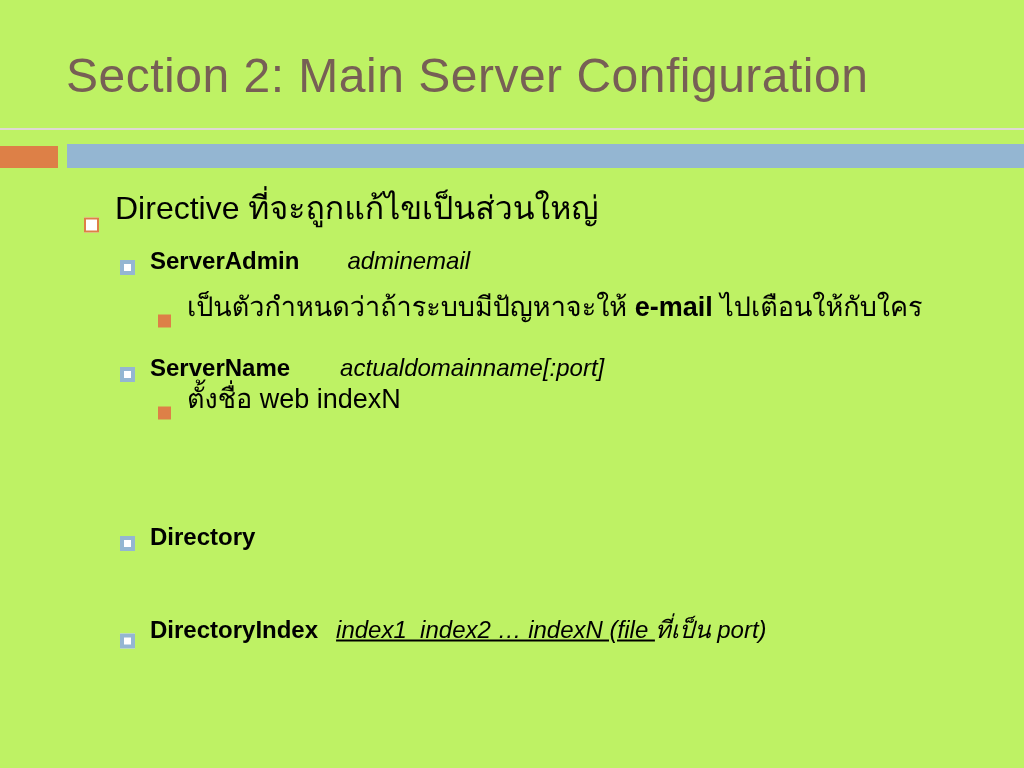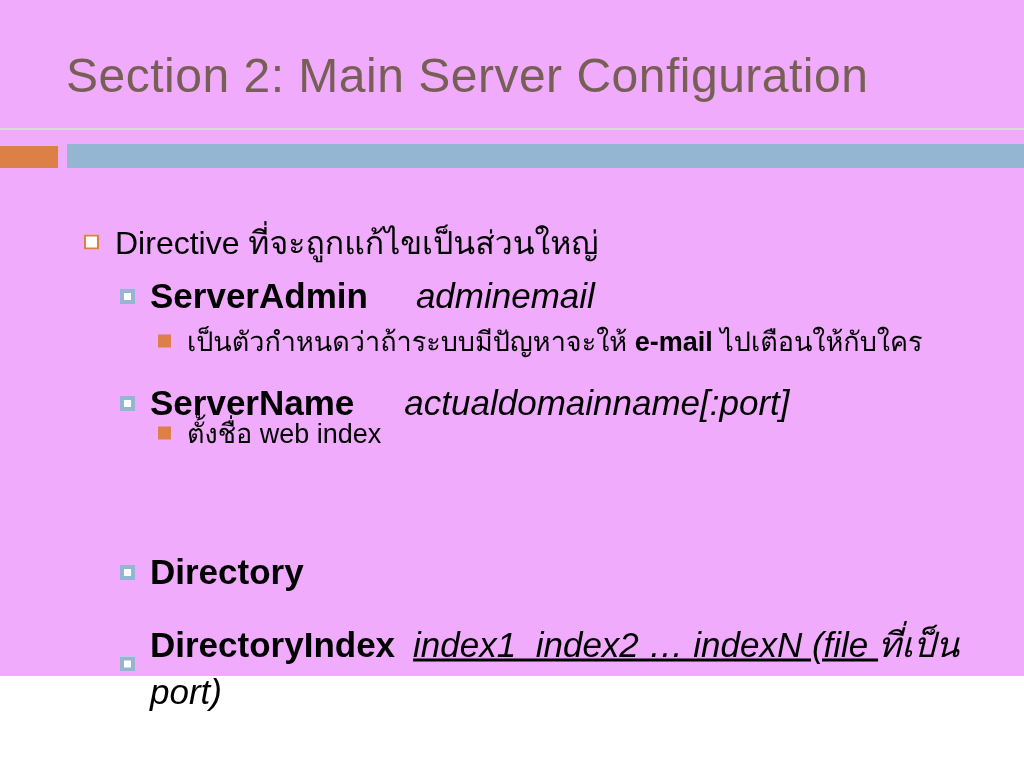--- a/index.html
+++ b/index.html
@@ -1,30 +1,30 @@
 <!DOCTYPE html>
 <html><head>
 <meta charset="utf-8">
 <style>
   * { margin:0; padding:0; box-sizing:border-box; }
   html,body { width:1024px; height:768px; background:#ffffff; overflow:hidden;
               font-family:"Liberation Sans", sans-serif; }
-  .slide { position:relative; width:1024px; height:676px; background:#f0abfc; }
+  .slide { position:relative; width:1024px; height:768px; background:#bef264; }
 
   .title { position:absolute; left:66px; top:50px; font-size:48px; line-height:1.1;
            color:#775F55; letter-spacing:0.5px; white-space:nowrap; }
 
   .rule        { position:absolute; left:0; top:128px; width:1024px; height:2px; background:#DFD9D4; }
   .band-orange { position:absolute; left:0;  top:146px; width:58px;  height:22px; background:#DD8047; }
   .band-blue   { position:absolute; left:67px; top:144px; width:957px; height:24px; background:#94B6D2; }
 
-  .row { position:absolute; display:flex; align-items:center; transform:translateY(-50%);
-         white-space:nowrap; color:#000;margin-top:35px; }
+  .row { position:absolute; display:flex; align-items:flex-end; transform:translateY(-50%);
+         white-space:nowrap; color:#000; }
   .row.l1 { left:84px;  font-size:32px; }
-  .row.l2 { left:120px; font-size:35px; }
+  .row.l2 { left:120px; font-size:24px; }
   .row.l3 { left:158px; font-size:27px; }
 
   .b1 { flex:none; width:15px; height:15px; border:2px solid #DD8047; background:#fff; margin-right:16px; }
   .b2 { flex:none; width:15px; height:15px; border:4px solid #94B6D2; background:#fff; margin-right:15px; }
   .b3 { flex:none; width:13px; height:13px; background:#DD8047; margin-right:16px; }
 
   .t   { display:inline; }
   .seg { white-space:pre-wrap; }
   .bold   { font-weight:700; }
   .italic { font-style:italic; }
@@ -59,21 +59,21 @@
     <span class="t"><span class="seg">เป็นตัวกำหนดว่าถ้าระบบมีปัญหาจะให้ </span><span class="seg bold">e-mail</span><span class="seg"> ไปเตือนให้กับใคร</span></span>
   </div>
 
   <div class="row l2" style="top:368px">
     <span class="b2"></span>
     <span class="t"><span class="seg bold">ServerName</span><span class="seg italic g50">actualdomainname[:port]</span></span>
   </div>
 
   <div class="row l3" style="top:398px">
     <span class="b3"></span>
-    <span class="t"><span class="seg">ตั้งชื่อ </span><span class="seg">web index</span></span>
+    <span class="t"><span class="seg">ตั้งชื่อ </span><span class="seg">web indexN</span></span>
   </div>
 
 
 
   <div class="row l2" style="top:537px">
     <span class="b2"></span>
     <span class="t"><span class="seg bold">Directory</span></span>
   </div>
 
 

